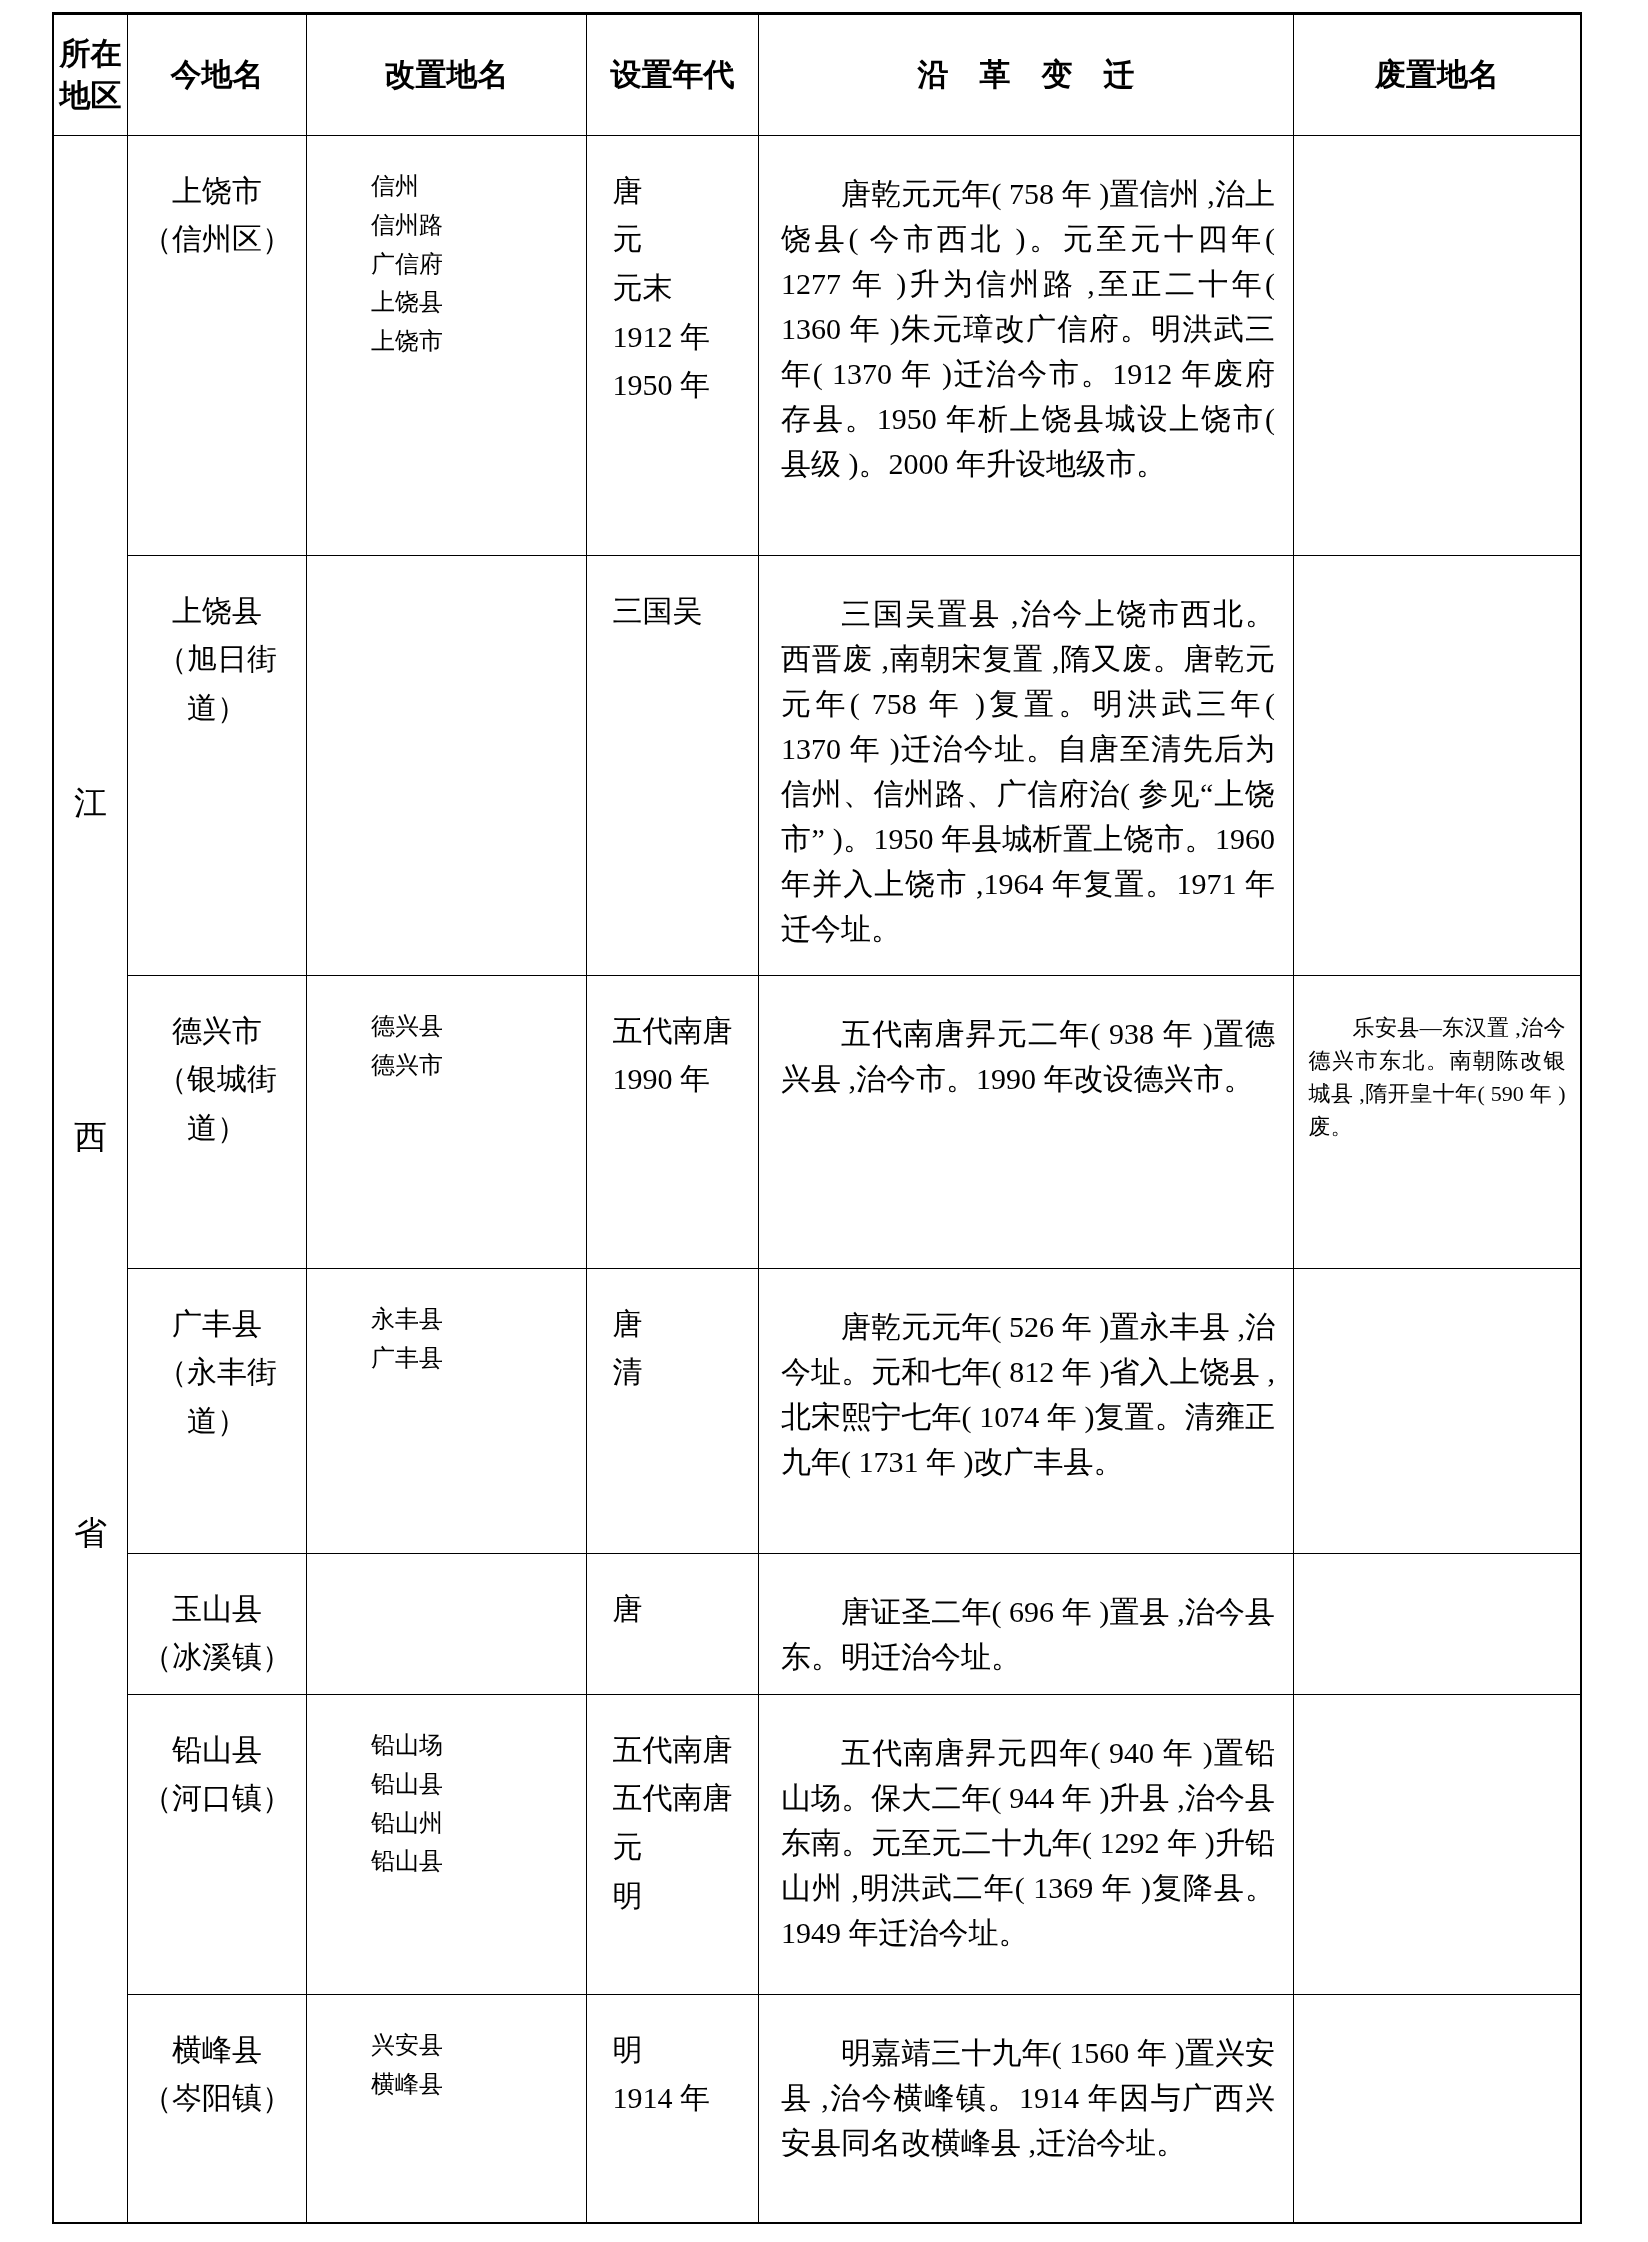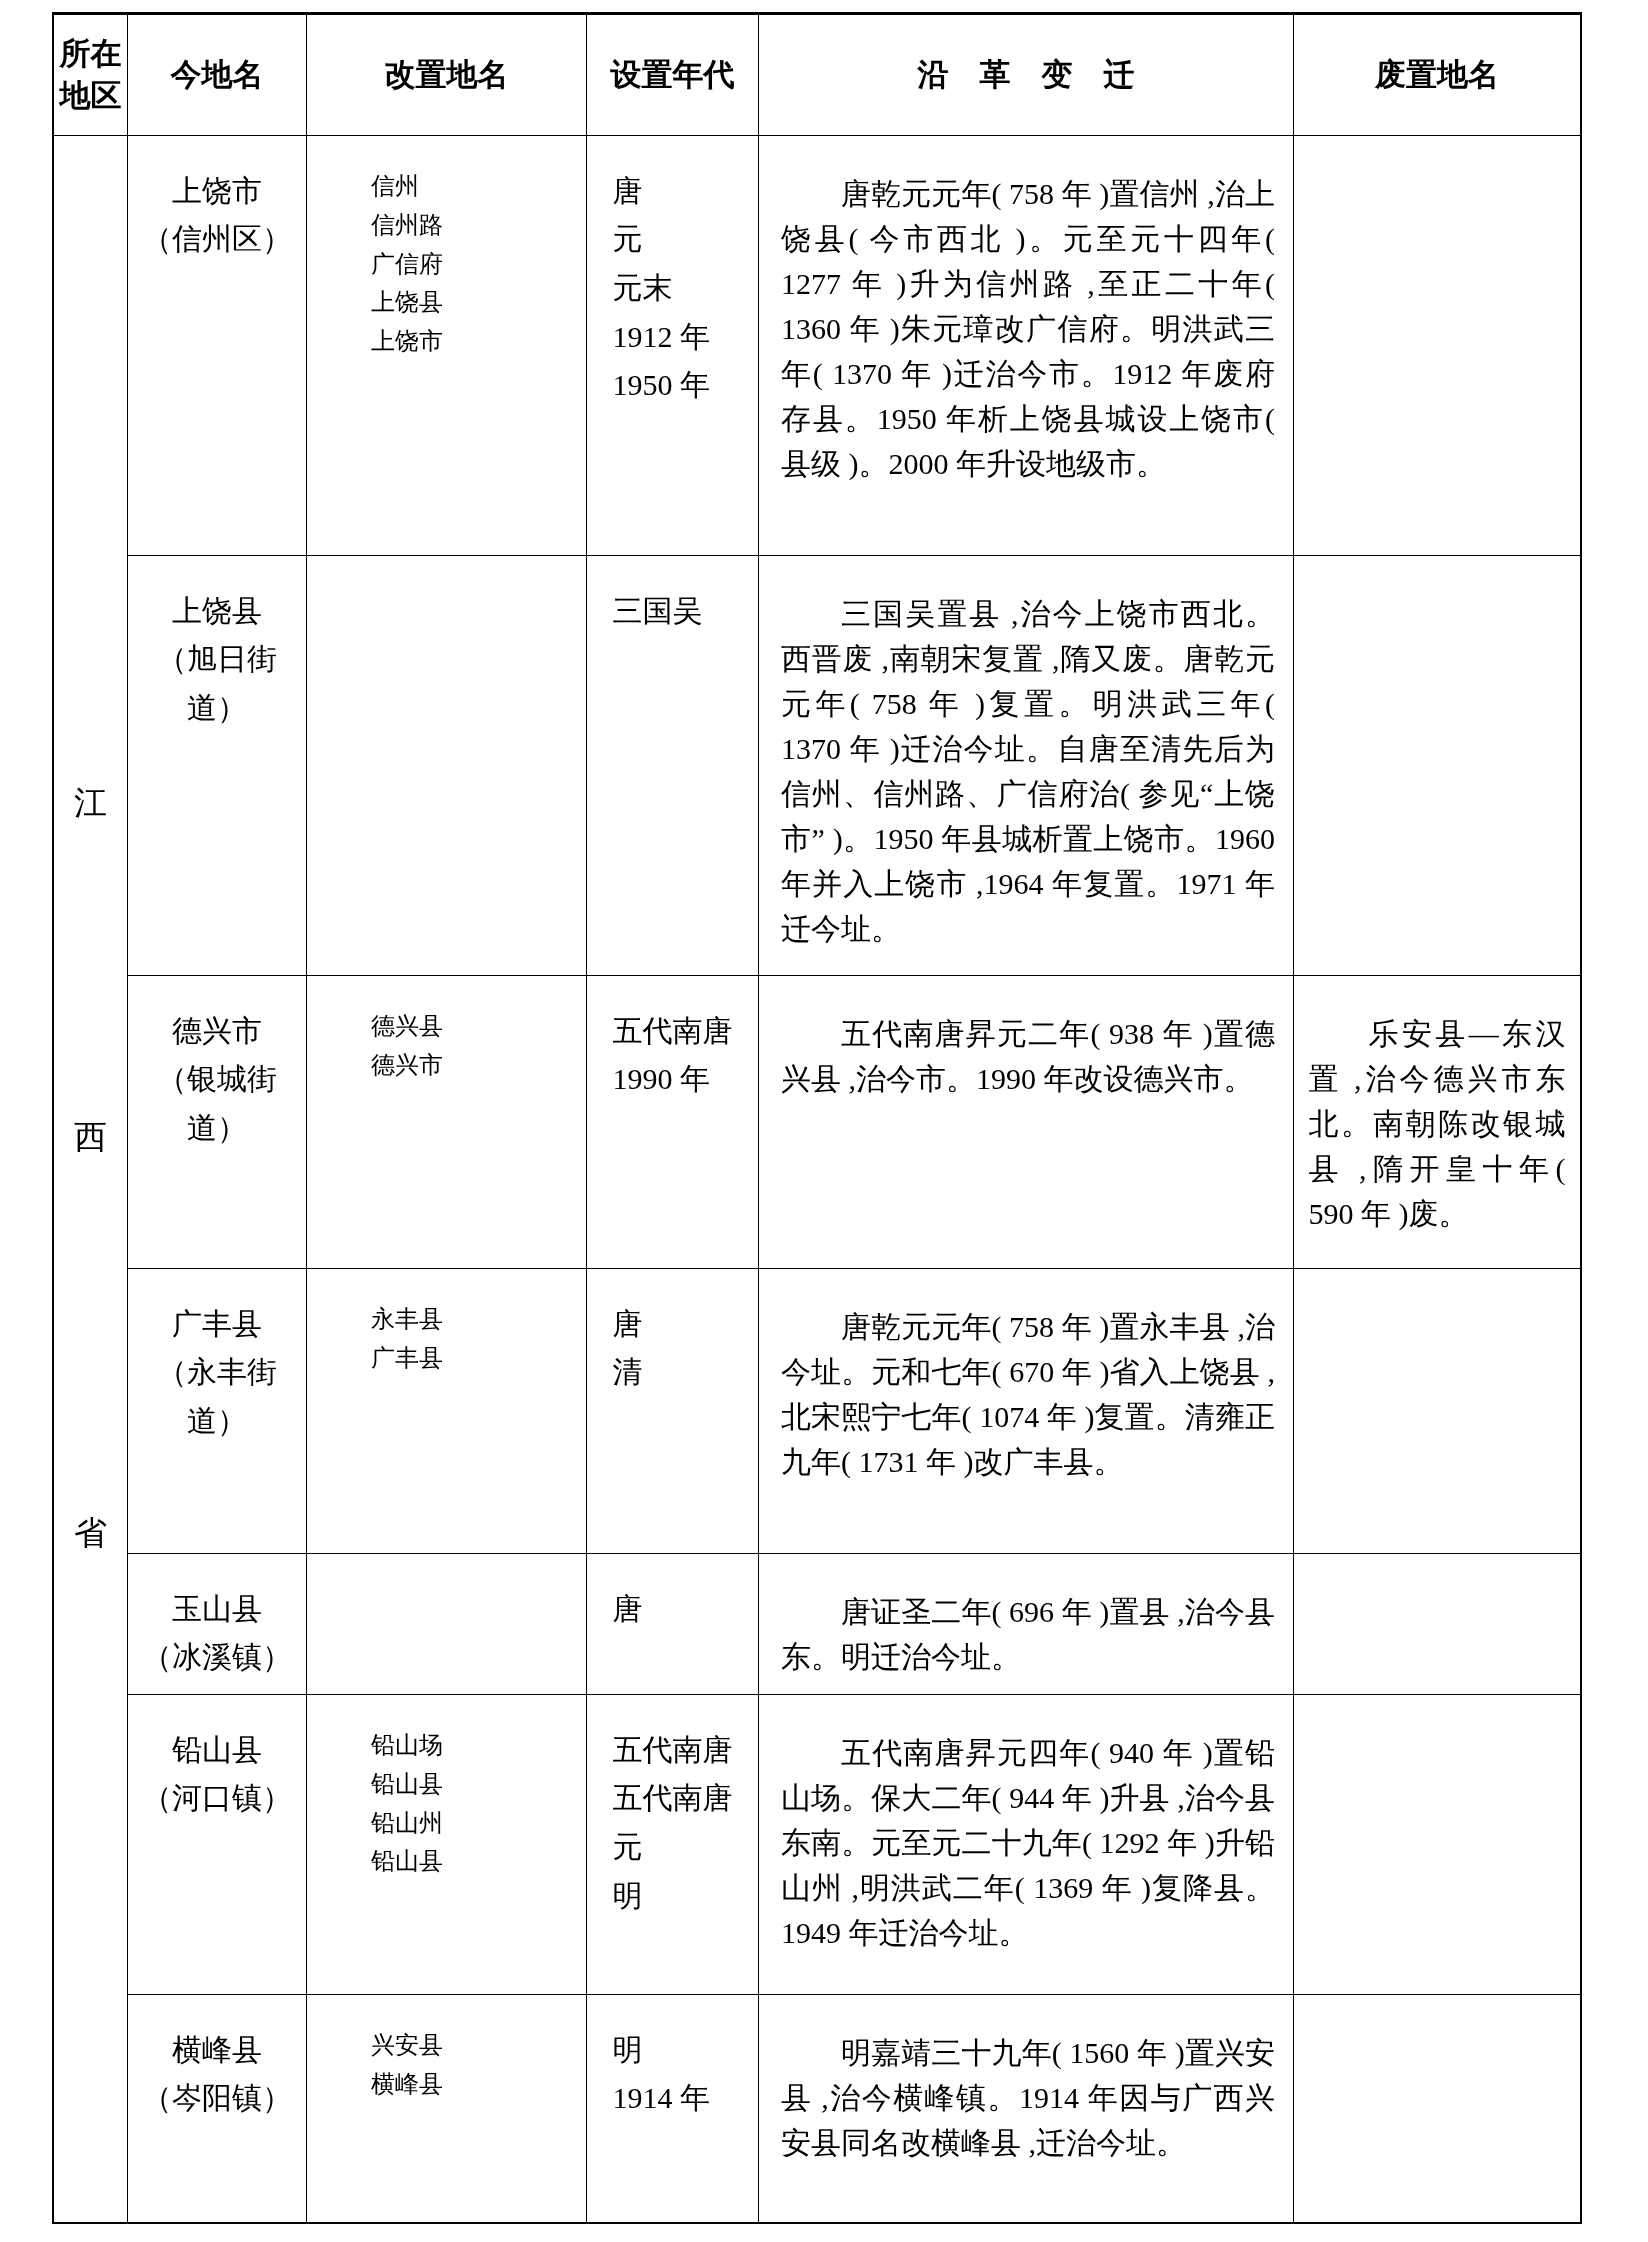--- a/index.html
+++ b/index.html
@@ -76,21 +76,21 @@
     padding: 35px 18px 0 22px;
     font-family: "Liberation Serif", "DejaVu Serif", serif;
     font-size: 30px;
     line-height: 1.5;
     text-align: justify;
     text-indent: 2em;
   }
   .abolished {
     padding: 35px 14.5px 0 14.5px;
     font-family: "Liberation Serif", "DejaVu Serif", serif;
-    font-size: 30px;
+    font-size: 22px;
     line-height: 1.5;
     text-align: justify;
     text-indent: 2em;
   }
   .region-cell {
     position: relative;
     grid-column: 1;
     grid-row: 2 / span 7;
     font-family: "Liberation Sans", "DejaVu Sans", sans-serif;
     font-size: 33px;
@@ -154,21 +154,21 @@
 1990 年</div>
     <div class="c history gc5 gr4">五代南唐昇元二年( 938 年 )置德兴县 ,治今市。1990 年改设德兴市。</div>
     <div class="c abolished gc6 gr4 no-r">乐安县—东汉置 ,治今德兴市东北。南朝陈改银城县 ,隋开皇十年( 590 年 )废。</div>
 
     <div class="c today gc2 gr5">广丰县
 （永丰街道）</div>
     <div class="c renamed gc3 gr5">永丰县
 广丰县</div>
     <div class="c era gc4 gr5">唐
 清</div>
-    <div class="c history gc5 gr5">唐乾元元年( 758 年 )置永丰县 ,治今址。元和七年( 670 年 )省入上饶县 ,北宋熙宁七年( 1074 年 )复置。清雍正九年( 1731 年 )改广丰县。</div>
+    <div class="c history gc5 gr5">唐乾元元年( 526 年 )置永丰县 ,治今址。元和七年( 812 年 )省入上饶县 ,北宋熙宁七年( 1074 年 )复置。清雍正九年( 1731 年 )改广丰县。</div>
     <div class="c abolished gc6 gr5 no-r"></div>
 
     <div class="c today gc2 gr6">玉山县
 （冰溪镇）</div>
     <div class="c renamed gc3 gr6"></div>
     <div class="c era gc4 gr6">唐</div>
     <div class="c history gc5 gr6">唐证圣二年( 696 年 )置县 ,治今县东。明迁治今址。</div>
     <div class="c abolished gc6 gr6 no-r"></div>
 
     <div class="c today gc2 gr7">铅山县

